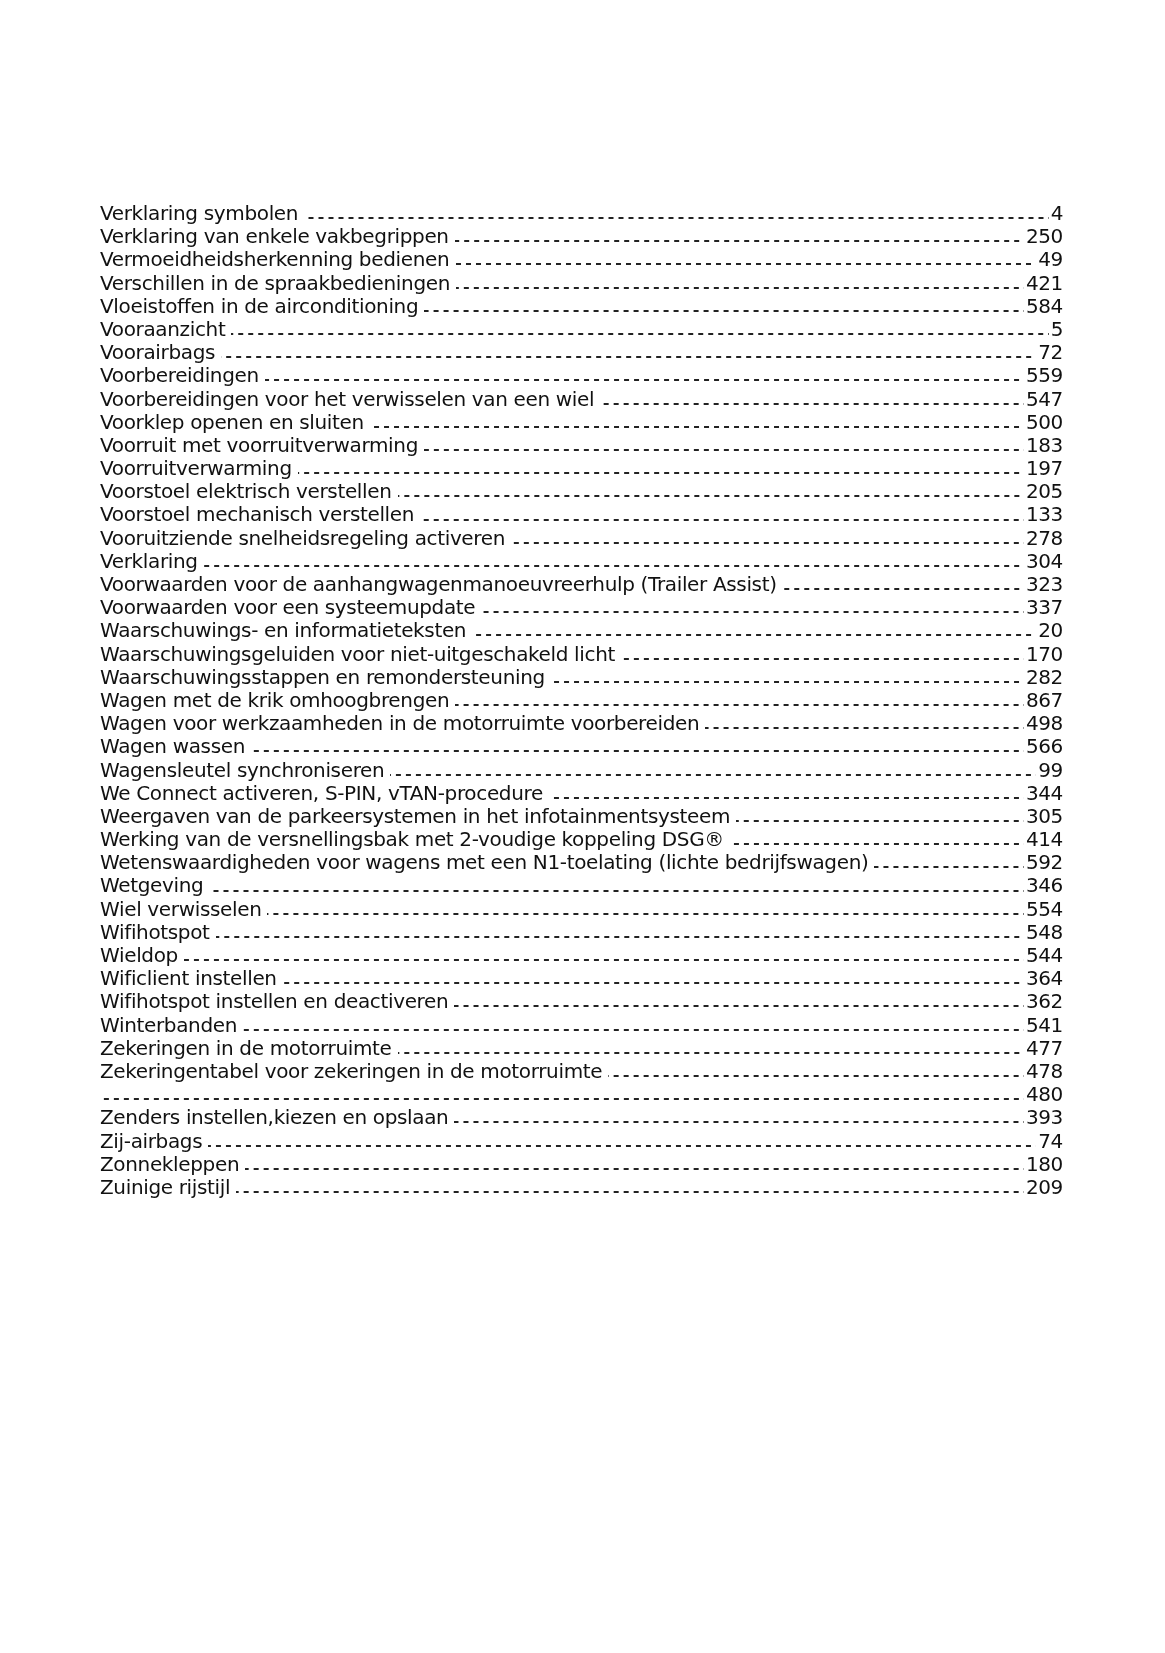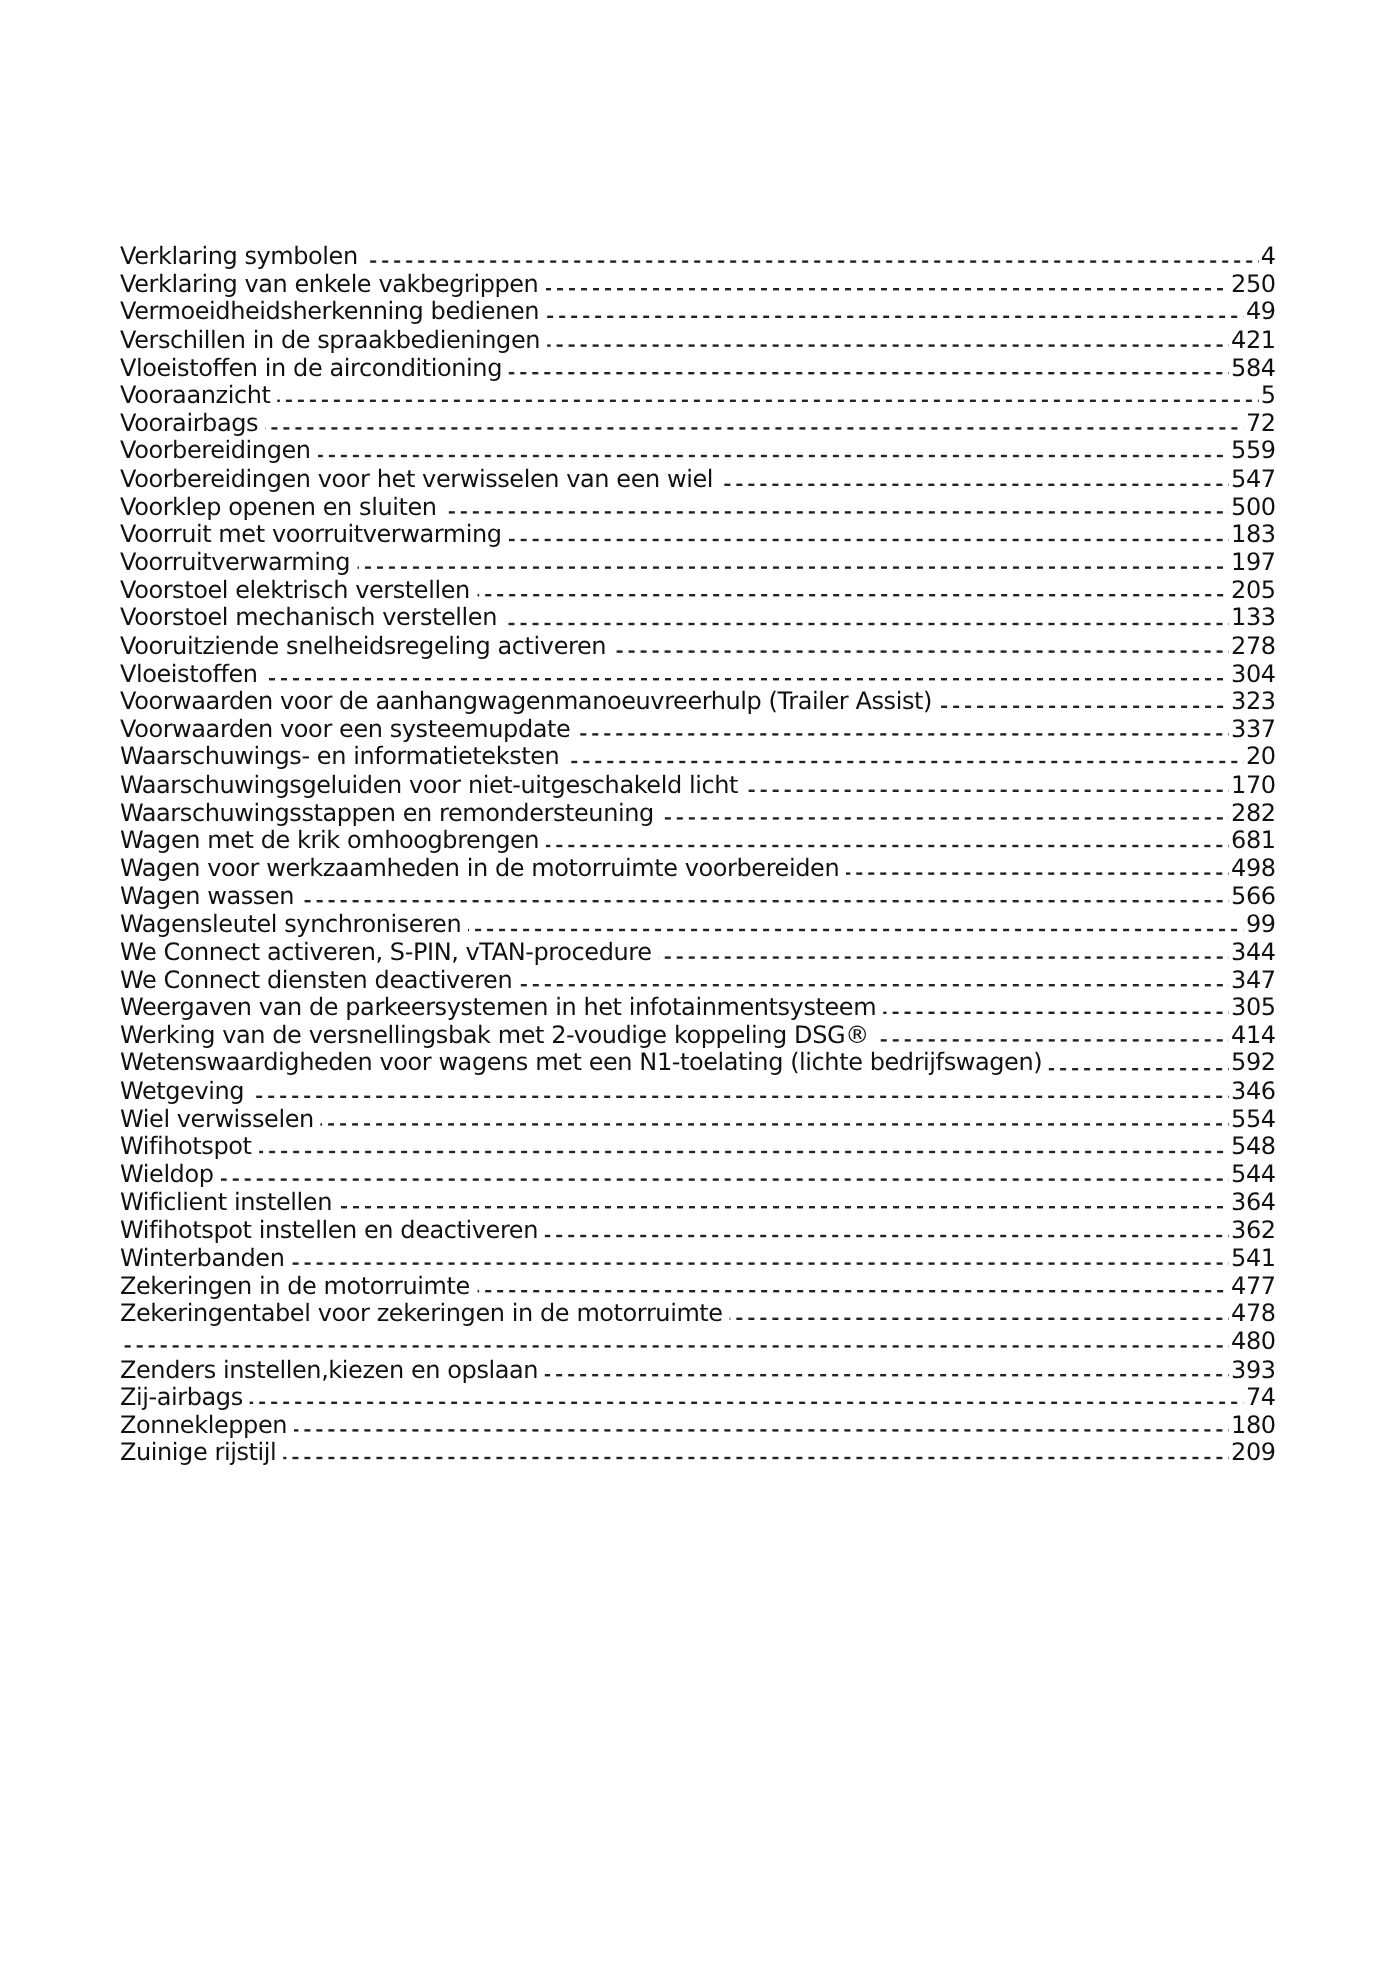--- a/index.html
+++ b/index.html
@@ -127,21 +127,21 @@
     <span class="entry-title">Voorstoel mechanisch verstellen</span>
     <span class="entry-leader"></span>
     <span class="entry-page">133</span>
   </li>
     <li class="index-entry">
     <span class="entry-title">Vooruitziende snelheidsregeling activeren</span>
     <span class="entry-leader"></span>
     <span class="entry-page">278</span>
   </li>
     <li class="index-entry">
-    <span class="entry-title">Vloeistoffen</span>
+    <span class="entry-title">Verklaring</span>
     <span class="entry-leader"></span>
     <span class="entry-page">304</span>
   </li>
     <li class="index-entry">
     <span class="entry-title">Voorwaarden voor de aanhangwagenmanoeuvreerhulp (Trailer Assist)</span>
     <span class="entry-leader"></span>
     <span class="entry-page">323</span>
   </li>
     <li class="index-entry">
     <span class="entry-title">Voorwaarden voor een systeemupdate</span>
@@ -159,46 +159,41 @@
     <span class="entry-page">170</span>
   </li>
     <li class="index-entry">
     <span class="entry-title">Waarschuwingsstappen en remondersteuning</span>
     <span class="entry-leader"></span>
     <span class="entry-page">282</span>
   </li>
     <li class="index-entry">
     <span class="entry-title">Wagen met de krik omhoogbrengen</span>
     <span class="entry-leader"></span>
-    <span class="entry-page">681</span>
+    <span class="entry-page">867</span>
   </li>
     <li class="index-entry">
     <span class="entry-title">Wagen voor werkzaamheden in de motorruimte voorbereiden</span>
     <span class="entry-leader"></span>
     <span class="entry-page">498</span>
   </li>
     <li class="index-entry">
     <span class="entry-title">Wagen wassen</span>
     <span class="entry-leader"></span>
     <span class="entry-page">566</span>
   </li>
     <li class="index-entry">
     <span class="entry-title">Wagensleutel synchroniseren</span>
     <span class="entry-leader"></span>
     <span class="entry-page">99</span>
   </li>
     <li class="index-entry">
     <span class="entry-title">We Connect activeren, S-PIN, vTAN-procedure</span>
     <span class="entry-leader"></span>
     <span class="entry-page">344</span>
-  </li>
-    <li class="index-entry">
-    <span class="entry-title">We Connect diensten deactiveren</span>
-    <span class="entry-leader"></span>
-    <span class="entry-page">347</span>
   </li>
     <li class="index-entry">
     <span class="entry-title">Weergaven van de parkeersystemen in het infotainmentsysteem</span>
     <span class="entry-leader"></span>
     <span class="entry-page">305</span>
   </li>
     <li class="index-entry">
     <span class="entry-title">Werking van de versnellingsbak met 2-voudige koppeling DSG®</span>
     <span class="entry-leader"></span>
     <span class="entry-page">414</span>

